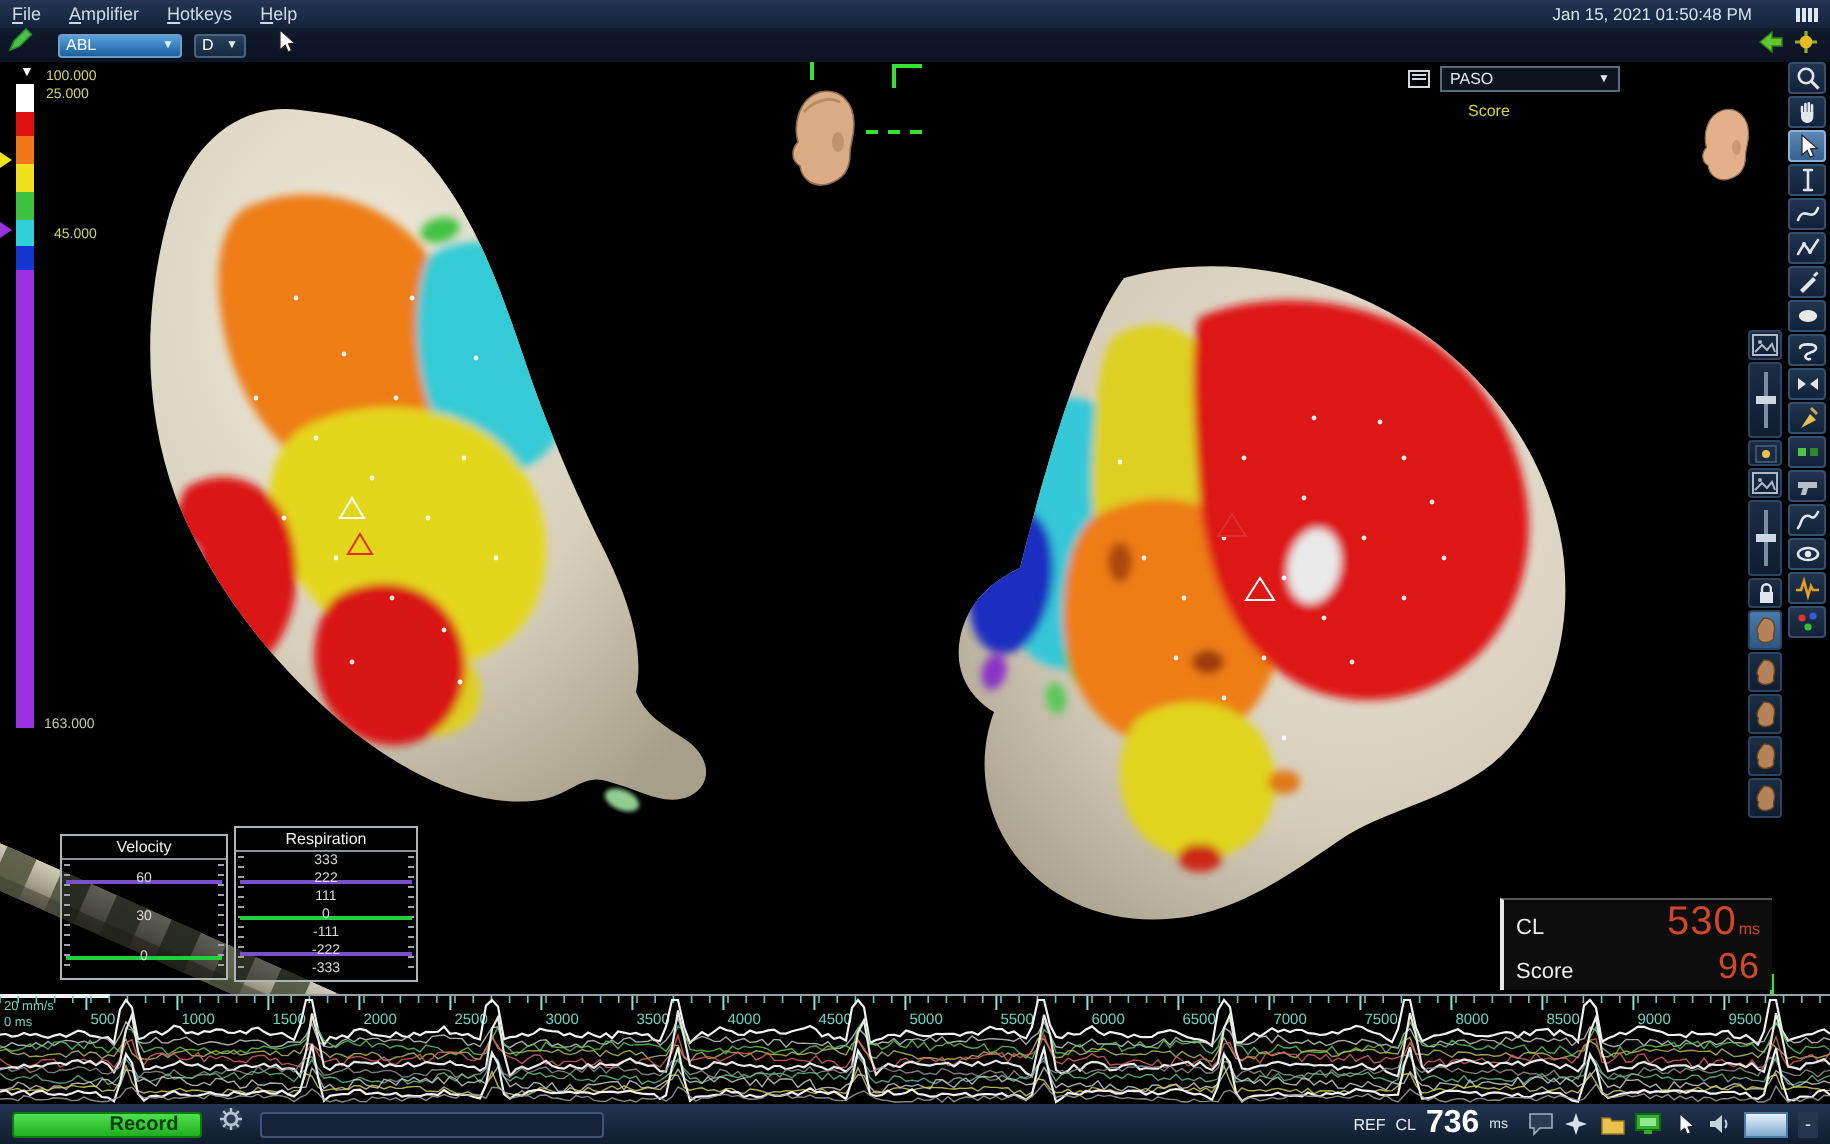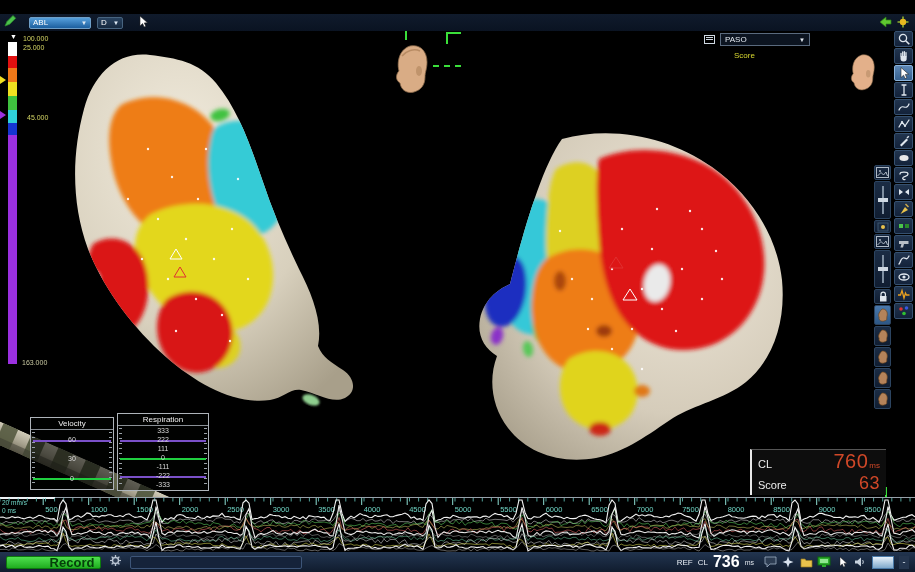--- a/index.html
+++ b/index.html
@@ -86,37 +86,53 @@
   .pp-val{margin-left:auto;font-size:20px;color:#d04828;letter-spacing:0.5px;}
   .pp-val.small{font-size:18px;}
   .pp-unit{font-size:8px;color:#d04828;margin-left:1px;}
 
   
   .ecg{position:absolute;left:0;top:497px;width:915px;height:59px;background:#000;}
   
   .status{position:absolute;left:0;top:552px;width:915px;height:20px;
     background:linear-gradient(#223550,#101c2e);display:flex;align-items:center;padding:0 6px;gap:8px;}
   .record-btn{width:95px;height:13px;background:linear-gradient(#4fe04f,#1fae1f);border:1px solid #0d7a0d;
-    border-radius:2px;color:#05400a;font-size:13px;font-weight:bold;display:flex;align-items:center;justify-content:center;padding-left:37px;}
+    border-radius:2px;color:#05400a;font-size:10px;font-weight:bold;display:flex;align-items:center;justify-content:center;padding-left:37px;}
   .status-input{width:172px;height:13px;background:#15233a;border:1px solid #3d5578;border-radius:2px;
     color:#dfe8f2;font-size:8px;padding:0 3px;font-family:"Liberation Sans",sans-serif;}
   .status-right{margin-left:auto;display:flex;align-items:center;gap:5px;}
   .ref-lbl{font-size:8px;font-weight:normal;color:#e8eef4;}
   .ref-val{font-size:16px;font-weight:bold;color:#ffffff;line-height:1;}
   .ref-unit{font-size:7px;color:#e0e6ec;}
   .st-icon{width:14px;height:13px;display:flex;align-items:center;justify-content:center;}
   .status-panel{width:22px;height:13px;background:linear-gradient(#e8f2fa,#7fa9cc);border:1px solid #4a7aa8;}
   .min-btn{width:10px;height:13px;background:#24354e;border:1px solid #46false;color:#dfe8f2;
     font-size:9px;display:flex;align-items:center;justify-content:center;}
 </style>
 </head>
 <body>
 
 <div class="app">
 
+  <div class="menu-bar">
+    <span id="menu-items" style="display:flex;gap:14px;">
+        <span class="menu-item">File</span>
+        <span class="menu-item">Amplifier</span>
+        <span class="menu-item">Hotkeys</span>
+        <span class="menu-item">Help</span>
+      </span>
+    <span class="menu-spacer"></span>
+    <span class="timestamp">Jan 15, 2021 01:50:48 PM</span>
+    <span class="grid-icon">
+        <i></i>
+        <i></i>
+        <i></i>
+        <i></i>
+      </span>
+  </div>
 
   <div class="toolbar">
     <span>
       <svg width="14" height="14" viewBox="0 0 14 14">
           <path d="M2,12 L4,7.5 L10,1.5 L12.7,4.2 L6.7,10.2 Z" fill="#4cc24c" stroke="#2a8a2a" stroke-width="0.8"></path>
         </svg>
     </span>
     <span class="dd dd-map">
       <span>ABL</span>
       <span class="caret" style="margin-left:auto">▼</span>
@@ -528,26 +544,26 @@
           </div>
           <div class="gauge-row" style="height: 9px;">
             <span style="position: relative;">-333</span>
           </div>
         </div>
     </div>
 
     <div class="abs paso-panel">
       <div class="pp-row">
         <span class="pp-label">CL</span>
-        <span class="pp-val">760</span>
+        <span class="pp-val">530</span>
         <span class="pp-unit">ms</span>
       </div>
       <div class="pp-row">
         <span class="pp-label">Score</span>
-        <span class="pp-val small">63</span>
+        <span class="pp-val small">96</span>
       </div>
     </div>
   </div>
 
   <div class="ecg">
     <svg id="ecg-svg" width="915" height="55">
         <rect x="0" y="0" width="915" height="1" fill="#97a1aa"></rect>
         <rect x="0" y="0" width="55" height="2" fill="#eef2f6"></rect>
         <line x1="0" y1="1" x2="0" y2="4.5" stroke="#66ccc2" stroke-width="0.8"></line>
         <line x1="9.1" y1="1" x2="9.1" y2="4.5" stroke="#66ccc2" stroke-width="0.8"></line>

